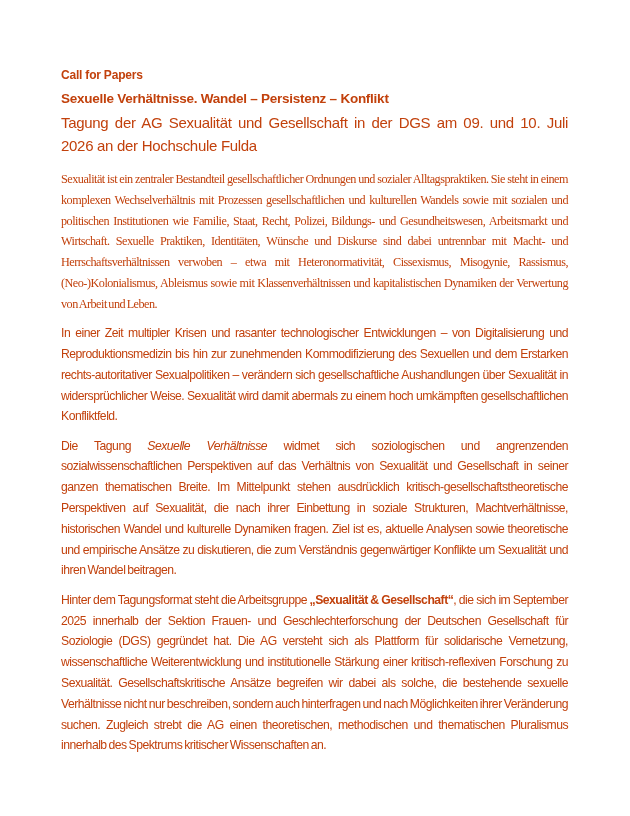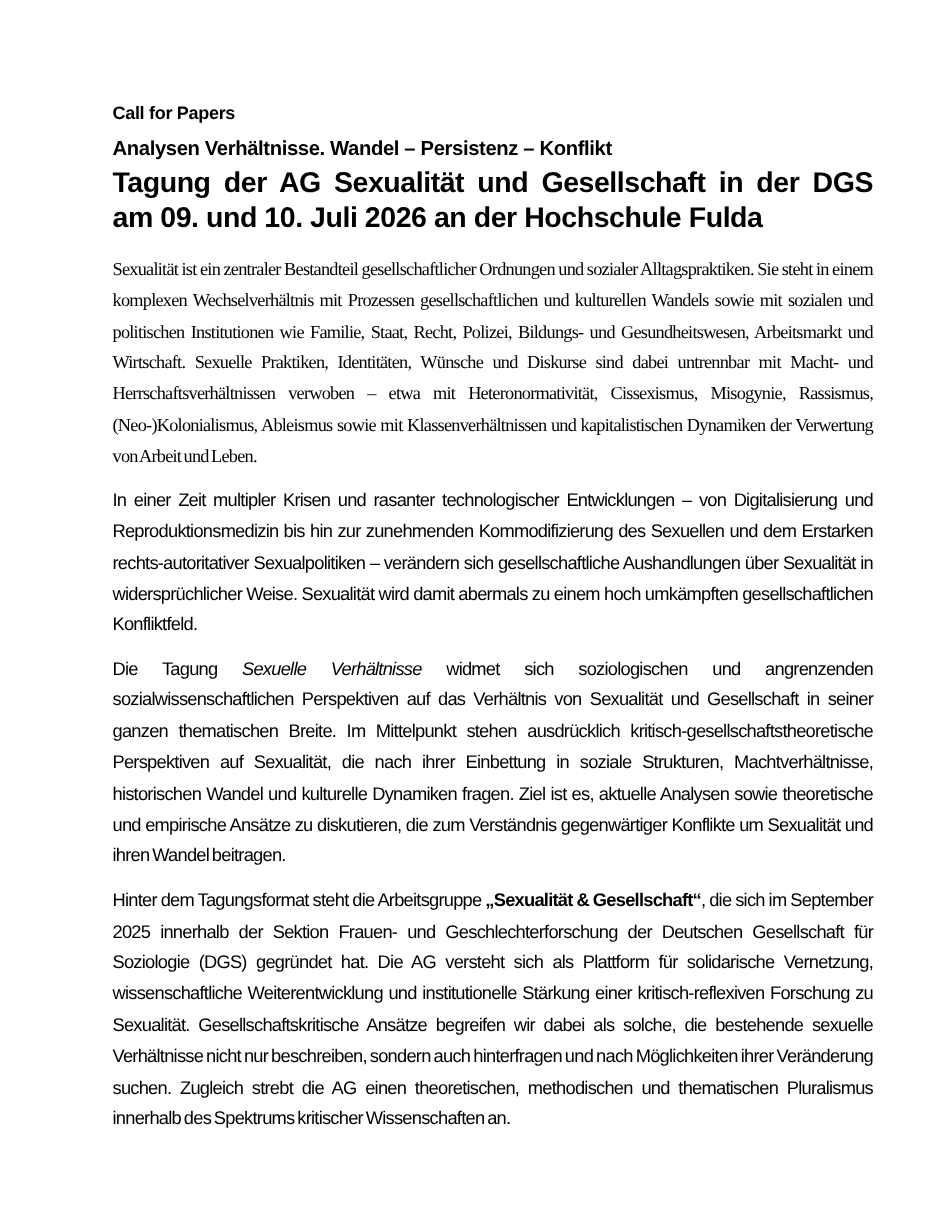--- a/index.html
+++ b/index.html
@@ -14,43 +14,43 @@
     font-family: "Liberation Sans", "DejaVu Sans", sans-serif;
   }
   .page {
     position: relative;
     width: 630px;
     height: 816px;
     background: #ffffff;
   }
   .content {
     position: absolute;
-    left: 75px;
+    left: 61px;
     top: 64px;
     width: 507px;
-    color: #000000;
+    color: #c2410c;
   }
   .kicker {
     margin: 0;
     font-size: 12px;
     font-weight: 700;
     line-height: 23px;
     letter-spacing: -0.2px;
   }
   .doc-title {
     margin: 0;
     font-size: 13.5px;
     font-weight: 700;
     line-height: 23.5px;
     letter-spacing: -0.25px;
   }
   .subtitle {
     margin: 0;
-    font-size: 19px;
-    font-weight: 700;
+    font-size: 15px;
+    font-weight: 400;
     line-height: 23.3px;
     letter-spacing: -0.3px;
     text-align: justify;
     text-justify: inter-word;
   }
   .bodypara {
     margin: 8.5px 0 0 0;
     font-size: 12.2px;
     font-weight: 400;
     line-height: 20.8px;
@@ -67,21 +67,21 @@
   .seg-bold { font-weight: 700; margin-top: 36px; }
 </style>
 </head>
 <body>
 
 <div class="page">
   <div class="content">
 
     <p class="kicker">Call for Papers</p>
 
-    <p class="doc-title">Analysen Verhältnisse. Wandel – Persistenz – Konflikt</p>
+    <p class="doc-title">Sexuelle Verhältnisse. Wandel – Persistenz – Konflikt</p>
 
     <p class="subtitle">Tagung der AG Sexualität und Gesellschaft in der DGS am 09. und 10. Juli 2026 an der Hochschule Fulda</p>
 
     <p class="bodypara first"><span>Sexualität ist ein zentraler Bestandteil gesellschaftlicher Ordnungen und sozialer Alltagspraktiken. Sie steht in einem komplexen Wechselverhältnis mit Prozessen gesellschaftlichen und kulturellen Wandels sowie mit sozialen und politischen Institutionen wie Familie, Staat, Recht, Polizei, Bildungs- und Gesundheitswesen, Arbeitsmarkt und Wirtschaft. Sexuelle Praktiken, Identitäten, Wünsche und Diskurse sind dabei untrennbar mit Macht- und Herrschaftsverhältnissen verwoben – etwa mit Heteronormativität, Cissexismus, Misogynie, Rassismus, (Neo-)Kolonialismus, Ableismus sowie mit Klassenverhältnissen und kapitalistischen Dynamiken der Verwertung von Arbeit und Leben.</span></p>
 
     <p class="bodypara"><span>In einer Zeit multipler Krisen und rasanter technologischer Entwicklungen – von Digitalisierung und Reproduktionsmedizin bis hin zur zunehmenden Kommodifizierung des Sexuellen und dem Erstarken rechts-autoritativer Sexualpolitiken – verändern sich gesellschaftliche Aushandlungen über Sexualität in widersprüchlicher Weise. Sexualität wird damit abermals zu einem hoch umkämpften gesellschaftlichen Konfliktfeld.</span></p>
 
     <p class="bodypara"><span>Die Tagung </span><span class="seg-italic">Sexuelle Verhältnisse</span><span> widmet sich soziologischen und angrenzenden sozialwissenschaftlichen Perspektiven auf das Verhältnis von Sexualität und Gesellschaft in seiner ganzen thematischen Breite. Im Mittelpunkt stehen ausdrücklich kritisch-gesellschaftstheoretische Perspektiven auf Sexualität, die nach ihrer Einbettung in soziale Strukturen, Machtverhältnisse, historischen Wandel und kulturelle Dynamiken fragen. Ziel ist es, aktuelle Analysen sowie theoretische und empirische Ansätze zu diskutieren, die zum Verständnis gegenwärtiger Konflikte um Sexualität und ihren Wandel beitragen.</span></p>
 
     <p class="bodypara"><span>Hinter dem Tagungsformat steht die Arbeitsgruppe </span><span class="seg-bold">„Sexualität &amp; Gesellschaft“</span><span>, die sich im September 2025 innerhalb der Sektion Frauen- und Geschlechterforschung der Deutschen Gesellschaft für Soziologie (DGS) gegründet hat. Die AG versteht sich als Plattform für solidarische Vernetzung, wissenschaftliche Weiterentwicklung und institutionelle Stärkung einer kritisch-reflexiven Forschung zu Sexualität. Gesellschaftskritische Ansätze begreifen wir dabei als solche, die bestehende sexuelle Verhältnisse nicht nur beschreiben, sondern auch hinterfragen und nach Möglichkeiten ihrer Veränderung suchen. Zugleich strebt die AG einen theoretischen, methodischen und thematischen Pluralismus innerhalb des Spektrums kritischer Wissenschaften an.</span></p>

